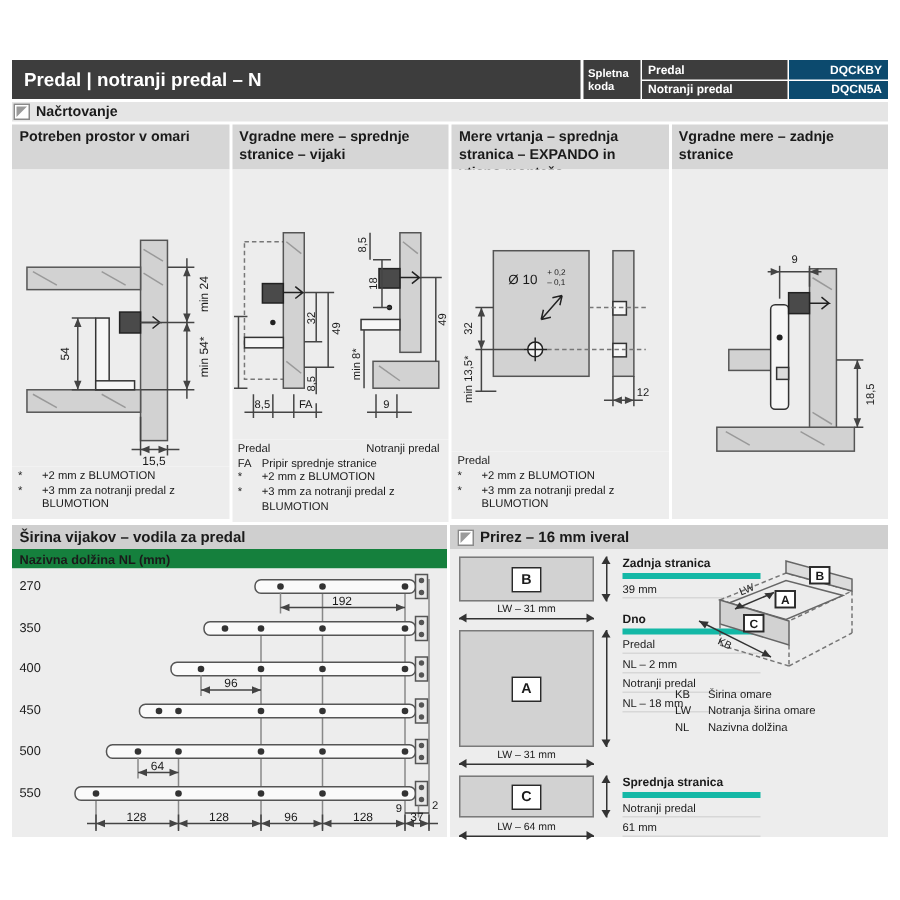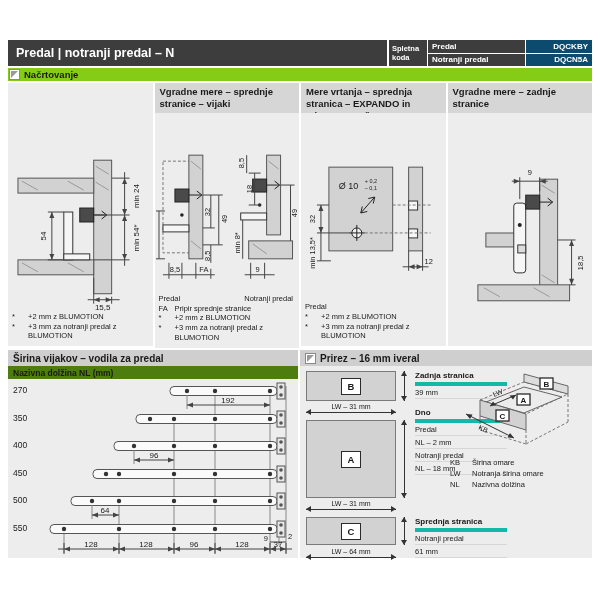--- a/index.html
+++ b/index.html
@@ -14,21 +14,21 @@
   .webcode{width:38px;background:#3d3d3d;color:#fff;font-size:7.5px;font-weight:bold;
         display:flex;align-items:center;padding:0 3px;line-height:1.25;margin-right:1px;box-sizing:border-box;}
   .code-table{width:164px;display:flex;flex-direction:column;gap:1px;}
   .code-row{flex:1;display:flex;gap:1px;}
   .code-label{flex:1;background:#3d3d3d;color:#fff;font-size:8px;font-weight:bold;
         display:flex;align-items:center;padding:0 4px;}
   .code-value{width:58px;background:#0c4a6e;color:#fff;font-size:8px;font-weight:bold;
         display:flex;align-items:center;justify-content:flex-end;padding:0 4px;}
 
   
-  .plan-bar{position:absolute;left:8px;top:68px;width:584px;height:13px;background:#84cc16;
+  .plan-bar{position:absolute;left:8px;top:68px;width:584px;height:13px;background:#e5e5e5;
         display:flex;align-items:center;gap:4px;font-size:9.5px;font-weight:bold;padding-left:1px;box-sizing:border-box;}
   .mini-icon{width:11px;height:11px;background:#fff;border:1px solid #8a8a8a;box-sizing:border-box;position:relative;flex:none;}
   .mini-icon::after{content:"";position:absolute;left:1px;top:1px;width:0;height:0;
         border-left:7px solid #9a9a9a;border-bottom:7px solid transparent;}
 
   
   .cols{position:absolute;left:8px;top:83px;width:584px;height:263px;display:flex;gap:2px;}
   .col{flex:1;display:flex;flex-direction:column;min-width:0;}
   .col-title{background:#d6d6d6;font-size:9.5px;font-weight:bold;line-height:1.25;
         padding:3px 5px;height:30px;box-sizing:border-box;}
@@ -37,21 +37,21 @@
   .fn{display:flex;}
   .fn-mark{width:16px;flex:none;}
   .fn-text{flex:1;}
   .fn-heads{display:flex;justify-content:space-between;padding-right:2px;}
 
   
   .sec{position:absolute;display:flex;flex-direction:column;}
   .screws{left:8px;top:350px;width:290px;height:208px;}
   .sec-title{background:#cfcfcf;font-size:10px;font-weight:bold;padding:2px 5px;height:16px;box-sizing:border-box;
         display:flex;align-items:center;gap:4px;}
-  .sec-sub{background:#4d7c0f;font-size:8.5px;font-weight:bold;padding:2px 5px;height:13px;box-sizing:border-box;}
+  .sec-sub{background:#15803d;font-size:8.5px;font-weight:bold;padding:2px 5px;height:13px;box-sizing:border-box;}
   .rails-body{background:#ededed;flex:1;position:relative;}
   .nl-label{position:absolute;left:5px;font-size:8.5px;}
 
   
   .cut{left:300px;top:350px;width:292px;height:208px;}
   .cut-body{background:#ededed;flex:1;position:relative;}
   .panel-rect{position:absolute;left:6px;width:90px;background:#d2d2d2;border:1px solid #7a7a7a;
         display:flex;align-items:center;justify-content:center;box-sizing:border-box;}
   .letter-tile{width:18px;height:15px;background:#fff;border:1.5px solid #2a2a2a;font-size:9.5px;font-weight:bold;
         display:flex;align-items:center;justify-content:center;}
@@ -94,20 +94,21 @@
   </div>
 
   <div class="plan-bar">
     <span class="mini-icon"></span>
     <span>Načrtovanje</span>
   </div>
 
   <div class="cols">
 
     <div class="col">
+      <div class="col-title">Potreben prostor v omari</div>
       <div class="col-body">
         <svg width="145" height="185" viewBox="0 0 145 185">
 
           <rect x="86" y="34" width="18" height="134" fill="#d2d2d2" stroke="#555"></rect>
           <rect x="10" y="52" width="76" height="15" fill="#d2d2d2" stroke="#555"></rect>
           <rect x="10" y="134" width="76" height="15" fill="#d2d2d2" stroke="#555"></rect>
           <line x1="88" y1="40" x2="101" y2="48" stroke="#999"></line>
             <line x1="88" y1="56" x2="101" y2="64" stroke="#999"></line>
           <line x1="14" y1="55" x2="30" y2="64" stroke="#999"></line>
             <line x1="60" y1="55" x2="76" y2="64" stroke="#999"></line>

